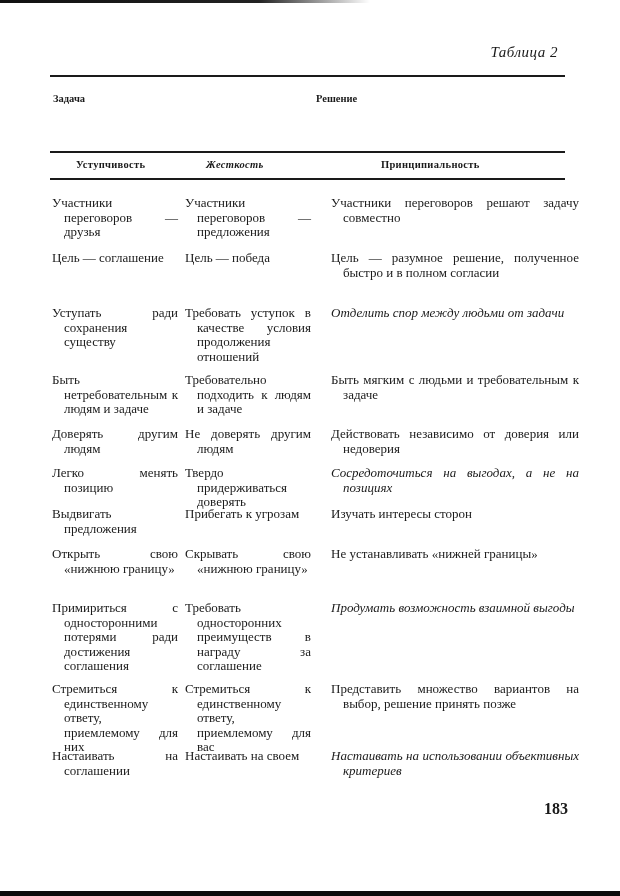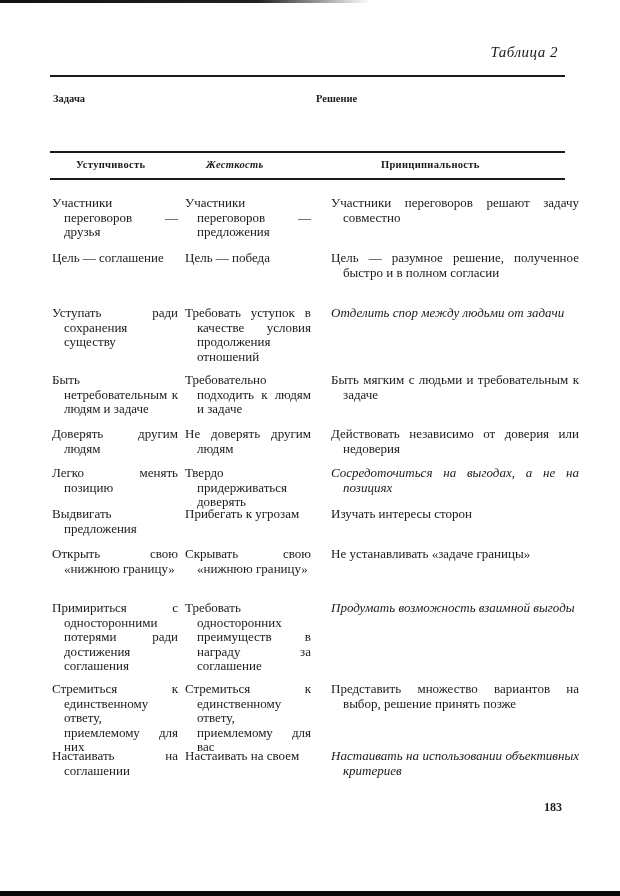--- a/index.html
+++ b/index.html
@@ -30,21 +30,21 @@
     .col-head.c2 { left: 206px; font-style: italic; font-weight: bold; }
     .col-head.c3 { left: 381px; }
     .row { position: absolute; left: 52px; width: 515px; font-size: 13px; line-height: 14.5px; }
     .cell { position: absolute; top: 0; text-align: justify; }
     .cell .txt { display: block; }
     .cell.c1 { left: 0; width: 126px; }
     .cell.c2 { left: 133px; width: 126px; }
     .cell.c3 { left: 266px; width: 248px; margin-left: 13px; }
     .cell.it { font-style: italic; }
     .hang { padding-left: 12px; text-indent: -12px; }
-    .page-number { position: absolute; left: 544px; top: 800px; font-size: 12px; font-weight: bold; }
+    .page-number { position: absolute; left: 544px; top: 800px; font-size: 16px; font-weight: bold; }
   </style>
 </head>
 <body>
 
 <div class="top-edge"></div>
 
 <div class="table-caption">Таблица 2</div>
 <div class="rule r1"></div>
 
 <div class="task-block task-left">
@@ -139,21 +139,21 @@
       </div>
     </div>
     <div class="row" style="top: 547px;">
       <div class="cell c1">
         <span class="txt hang">Открыть свою «нижнюю границу»</span>
       </div>
       <div class="cell c2">
         <span class="txt hang">Скрывать свою «нижнюю границу»</span>
       </div>
       <div class="cell c3">
-        <span class="txt hang">Не устанавливать «задаче границы»</span>
+        <span class="txt hang">Не устанавливать «нижней границы»</span>
       </div>
     </div>
     <div class="row" style="top: 601px;">
       <div class="cell c1">
         <span class="txt hang">Примириться с односторонними потерями ради достижения соглашения</span>
       </div>
       <div class="cell c2">
         <span class="txt hang">Требовать односторонних преимуществ в награду за соглашение</span>
       </div>
       <div class="cell c3 it">

